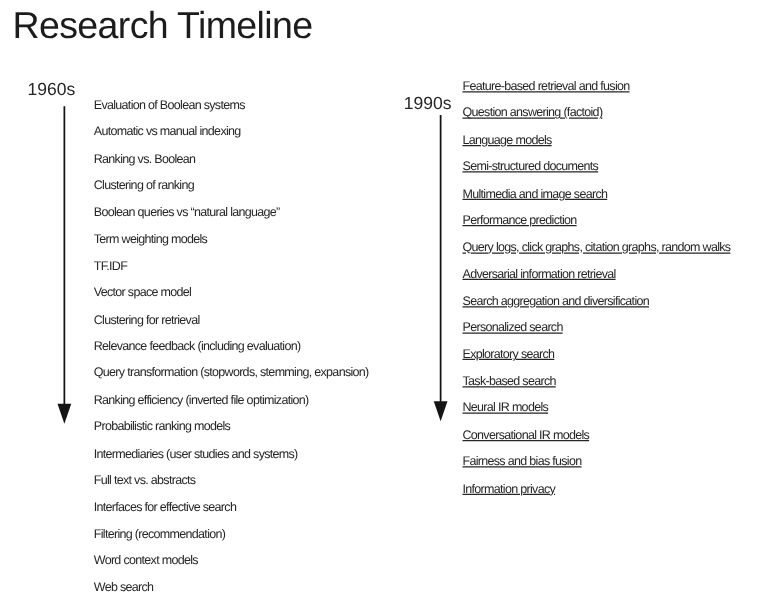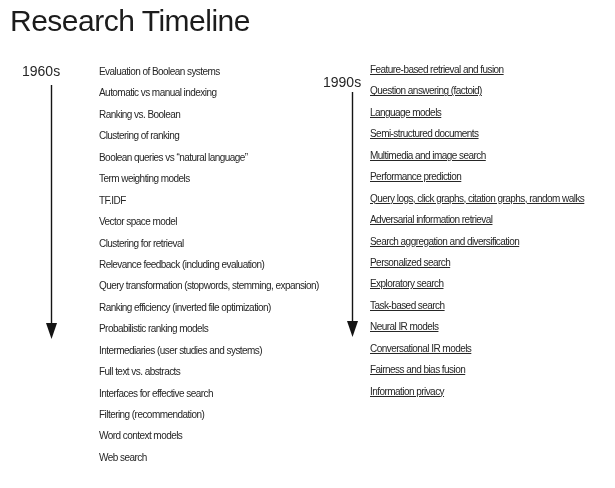--- a/index.html
+++ b/index.html
@@ -42,21 +42,21 @@
   .timeline-arrow {
     position: absolute;
     overflow: visible;
   }
   .timeline-arrow.left  { left: 45px;  top: 85px; }
   .timeline-arrow.right { left: 346px; top: 92px; }
   .topic-list {
     position: absolute;
     color: var(--text-color);
   }
-  .topic-list.left  { left: 75px;  top: 61px; width: 240px; margin-left: 24px; }
+  .topic-list.left  { left: 75px;  top: 74px; width: 240px; }
   .topic-list.right { left: 370px; top: 59px; width: 245px; text-decoration: underline; }
   .topic {
     height: 21.45px;
     line-height: 21.45px;
     font-size: 10px;
     letter-spacing: -0.55px;
     white-space: nowrap;
     color: var(--text-color);
   }
 </style>

